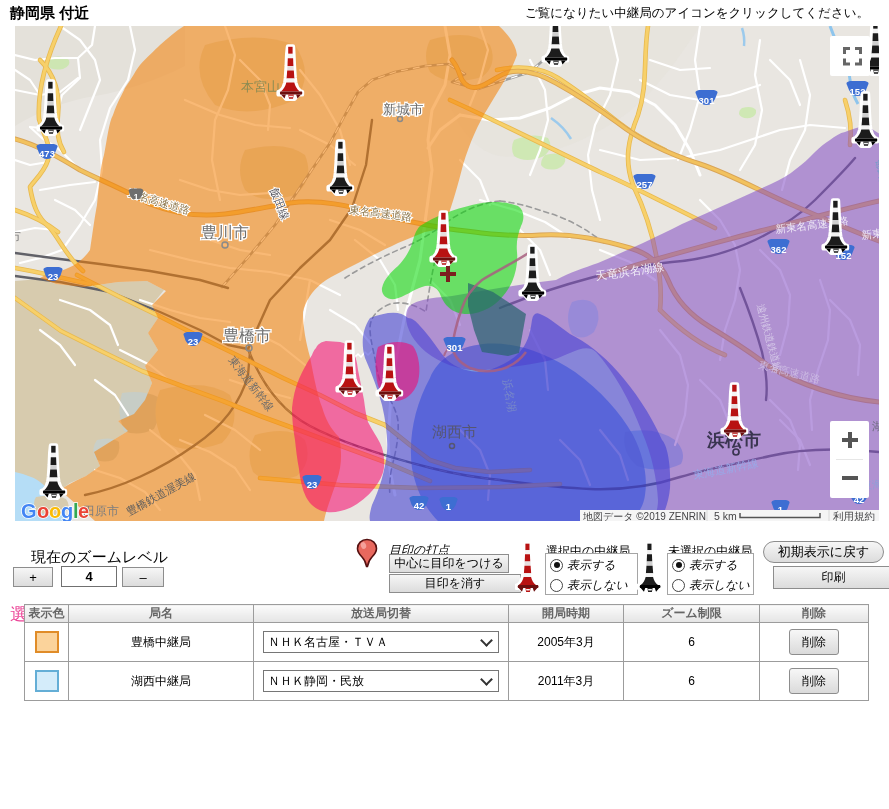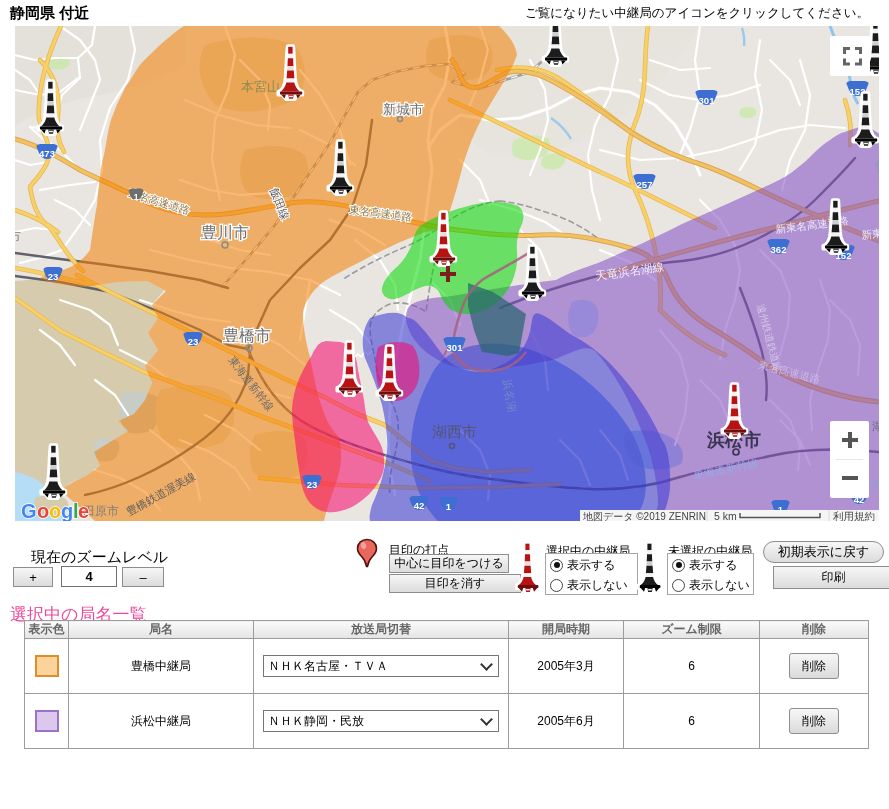--- a/index.html
+++ b/index.html
@@ -8,28 +8,28 @@
   .hdr{font-size:15px;font-weight:bold;color:#000;}
   .note{font-size:12.5px;color:#000;}
   .lbl{font-size:12px;color:#000;}
   .btn{position:absolute;background:linear-gradient(#f6f6f6,#dcdcdc);border:1px solid #8d8d8d;
        font-family:"Liberation Sans",sans-serif;font-size:12px;color:#000;text-align:center;
        display:flex;align-items:center;justify-content:center;box-sizing:border-box;}
   .radiobox{position:absolute;border:1px solid #a5a5a5;background:#fff;box-sizing:border-box;}
   .radio{width:13px;height:13px;border-radius:50%;border:1px solid #444;background:#fff;display:inline-block;
          box-sizing:border-box;position:relative;flex:0 0 13px;}
   .radio.on::after{content:"";position:absolute;left:2.5px;top:2.5px;width:6px;height:6px;border-radius:50%;background:#111;}
-  .rrow{display:flex;align-items:center;gap:4px;height:16px;}
+  .rrow{display:flex;align-items:center;gap:4px;height:16px;font-style:italic;}
   table.st{border-collapse:collapse;table-layout:fixed;font-size:12px;}
   table.st th{background:linear-gradient(#fbfbfb,#e4e4e4);color:#666;font-weight:bold;font-size:12px;
      border:1px solid #9c9c9c;height:16px;padding:0;}
   table.st td{border:1px solid #9c9c9c;text-align:center;padding:0;height:31px;background:#fff;}
   .sw{width:20px;height:18px;margin:0 auto;}
   .sel{width:236px;height:22px;border:1px solid #767676;background:#fff;display:flex;align-items:center;
-       box-sizing:border-box;font-size:12px;padding-left:4px;position:relative;text-align:left;margin:16px auto;}
+       box-sizing:border-box;font-size:12px;padding-left:4px;position:relative;text-align:left;margin:8px auto;}
   .sel::after{content:"";position:absolute;right:7px;top:6px;width:7px;height:7px;border-left:2px solid #333;
        border-bottom:2px solid #333;transform:rotate(-45deg);margin-top:-2px;}
   .delbtn{width:48px;height:24px;background:linear-gradient(#f7f7f7,#dadada);border:1px solid #8d8d8d;border-radius:3px;
        font-size:12px;display:flex;align-items:center;justify-content:center;margin:0 auto;}
 </style>
 </head>
 <body>
   <div class="abs hdr" style="left:10px;top:4px;">静岡県 付近</div>
   <div class="abs note" style="right:20px;top:5px;">ご覧になりたい中継局のアイコンをクリックしてください。</div>
 
@@ -379,21 +379,21 @@
   <div class="abs" style="left:61px;top:566px;width:56px;height:21px;border:1px solid #707070;background:#fff;
        box-sizing:border-box;text-align:center;font-size:13px;font-weight:bold;line-height:20px;">4</div>
   <div class="btn" style="left:122px;top:567px;width:42px;height:20px;font-size:13px;">–</div>
 
   <div class="abs" id="pin" style="left:355px;top:538px;width:24px;height:32px;">
     <svg width="24" height="32" viewBox="0 0 24 32">
       <path d="M12,1.5 C6.5,1.5 2.5,5.5 2.5,10.5 C2.5,14 4.5,16.5 7,19 C9,21 10.8,24.5 11.6,28.5 L12.4,28.5 C13.2,24.5 15,21 17,19 C19.5,16.5 21.5,14 21.5,10.5 C21.5,5.5 17.5,1.5 12,1.5 Z" fill="#e8685e" stroke="#551111" stroke-width="1.6"></path>
       <ellipse cx="8.5" cy="7.5" rx="2.6" ry="3.4" fill="#f4a09a" transform="rotate(-20 8.5 7.5)"></ellipse>
     </svg>
   </div>
-  <div class="abs lbl" style="left:389px;top:542px;">目印の打点</div>
+  <div class="abs lbl" style="left:389px;top:542px;font-style:italic;">目印の打点</div>
   <div class="btn" style="left:389px;top:554px;width:120px;height:19px;">中心に目印をつける</div>
   <div class="btn" style="left:389px;top:574px;width:132px;height:19px;">目印を消す</div>
 
   <div class="abs" style="left:515px;top:538px;width:31px;height:60px;">
     <svg width="26" height="60" viewBox="0 -4 28 62">
       <g class="red">
         <use href="#twr"></use>
       </g>
     </svg>
   </div>
@@ -424,21 +424,21 @@
   <div class="abs rrow" style="left:672px;top:577px;">
     <span class="radio"></span>
     <span class="lbl">表示しない</span>
   </div>
 
   <div class="btn" style="left:763px;top:541px;width:121px;height:22px;font-size:13px;border-radius:11px;">初期表示に戻す</div>
   <div class="btn" style="left:773px;top:566px;width:121px;height:23px;font-size:12px;">印刷</div>
 
   <div class="abs" style="left:10px;top:603px;font-size:17px;color:#ec4899;">選択中の局名一覧</div>
 
-  <table class="st abs" style="left:24px;top:620px;width:844px;">
+  <table class="st abs" style="left:24px;top:604px;width:844px;">
     <colgroup>
       <col style="width:44px">
       <col style="width:185px">
       <col style="width:255px">
       <col style="width:115px">
       <col style="width:136px">
       <col style="width:109px">
     </colgroup>
     <tbody>
       <tr>
@@ -458,26 +458,26 @@
           <div class="sel">ＮＨＫ名古屋・ＴＶＡ</div>
         </td>
         <td>2005年3月</td>
         <td>6</td>
         <td>
           <div class="delbtn">削除</div>
         </td>
       </tr>
     <tr>
         <td>
-          <div class="sw" style="background:#dcc8ec;border:2px solid #9b72c8;"></div>
-        </td>
-        <td>浜松中継局</td>
+          <div class="sw" style="background:#d4ecfa;border:2px solid #64aed6;"></div>
+        </td>
+        <td>湖西中継局</td>
         <td>
           <div class="sel">ＮＨＫ静岡・民放</div>
         </td>
-        <td>2005年6月</td>
+        <td>2011年3月</td>
         <td>6</td>
         <td>
           <div class="delbtn">削除</div>
         </td>
       </tr>
   </tbody>
   </table>
 
 </body></html>

